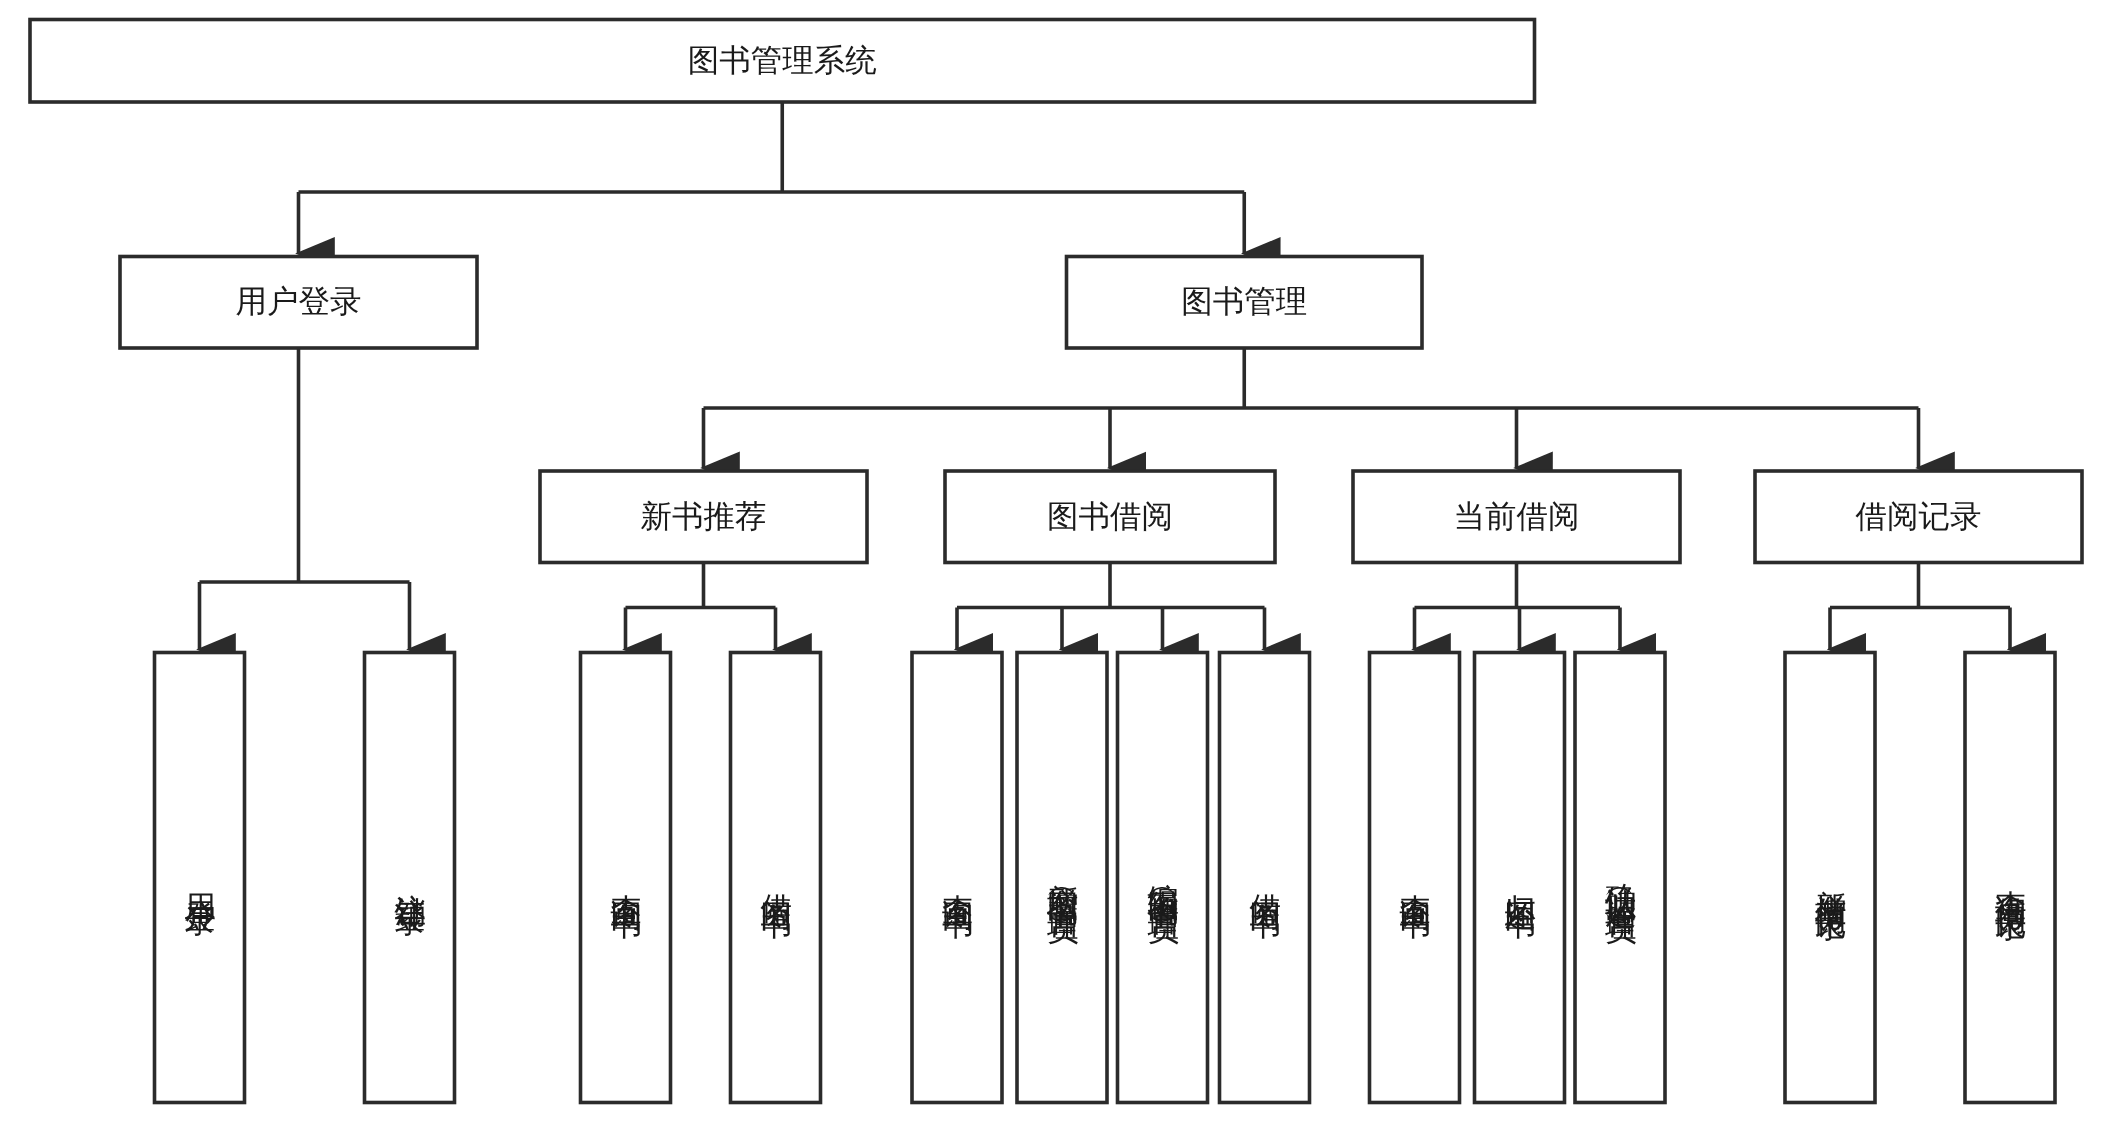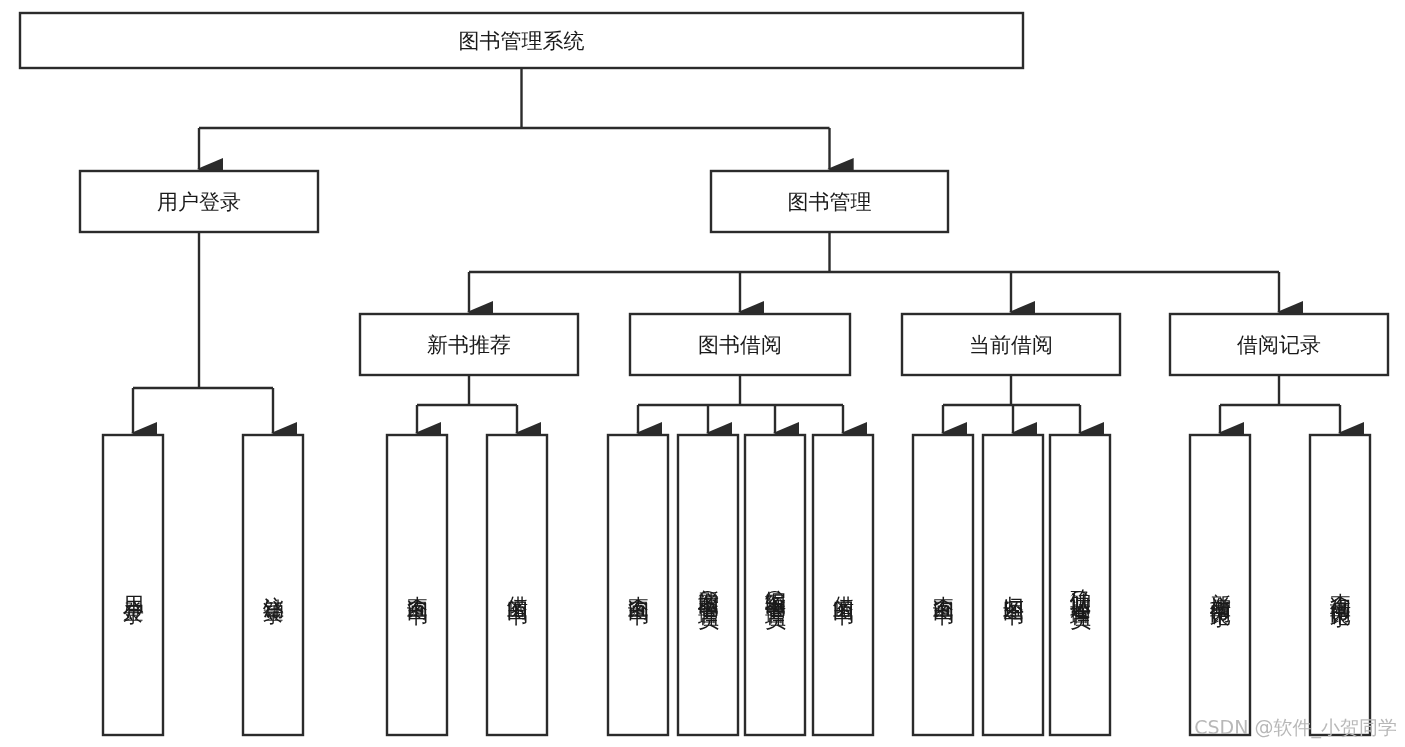--- a/index.html
+++ b/index.html
@@ -165,14 +165,13 @@
       <div class="leaf-label" style="left: 678px; top: 435px; width: 60px; height: 300px;">新增图书（管理员）</div>
       <div class="leaf-label" style="left: 745px; top: 435px; width: 60px; height: 300px;">编辑图书（管理员）</div>
       <div class="leaf-label" style="left: 813px; top: 435px; width: 60px; height: 300px;">借阅图书</div>
       <div class="leaf-label" style="left: 913px; top: 435px; width: 60px; height: 300px;">查询图书</div>
       <div class="leaf-label" style="left: 983px; top: 435px; width: 60px; height: 300px;">归还图书</div>
       <div class="leaf-label" style="left: 1050px; top: 435px; width: 60px; height: 300px;">确认归还（管理员）</div>
       <div class="leaf-label" style="left: 1190px; top: 435px; width: 60px; height: 300px;">新增借阅记录</div>
       <div class="leaf-label" style="left: 1310px; top: 435px; width: 60px; height: 300px;">查询借阅记录</div>
     </div>
 
-  <div class="watermark">CSDN @软件_小贺同学</div>
 </div>
 
 </body></html>

